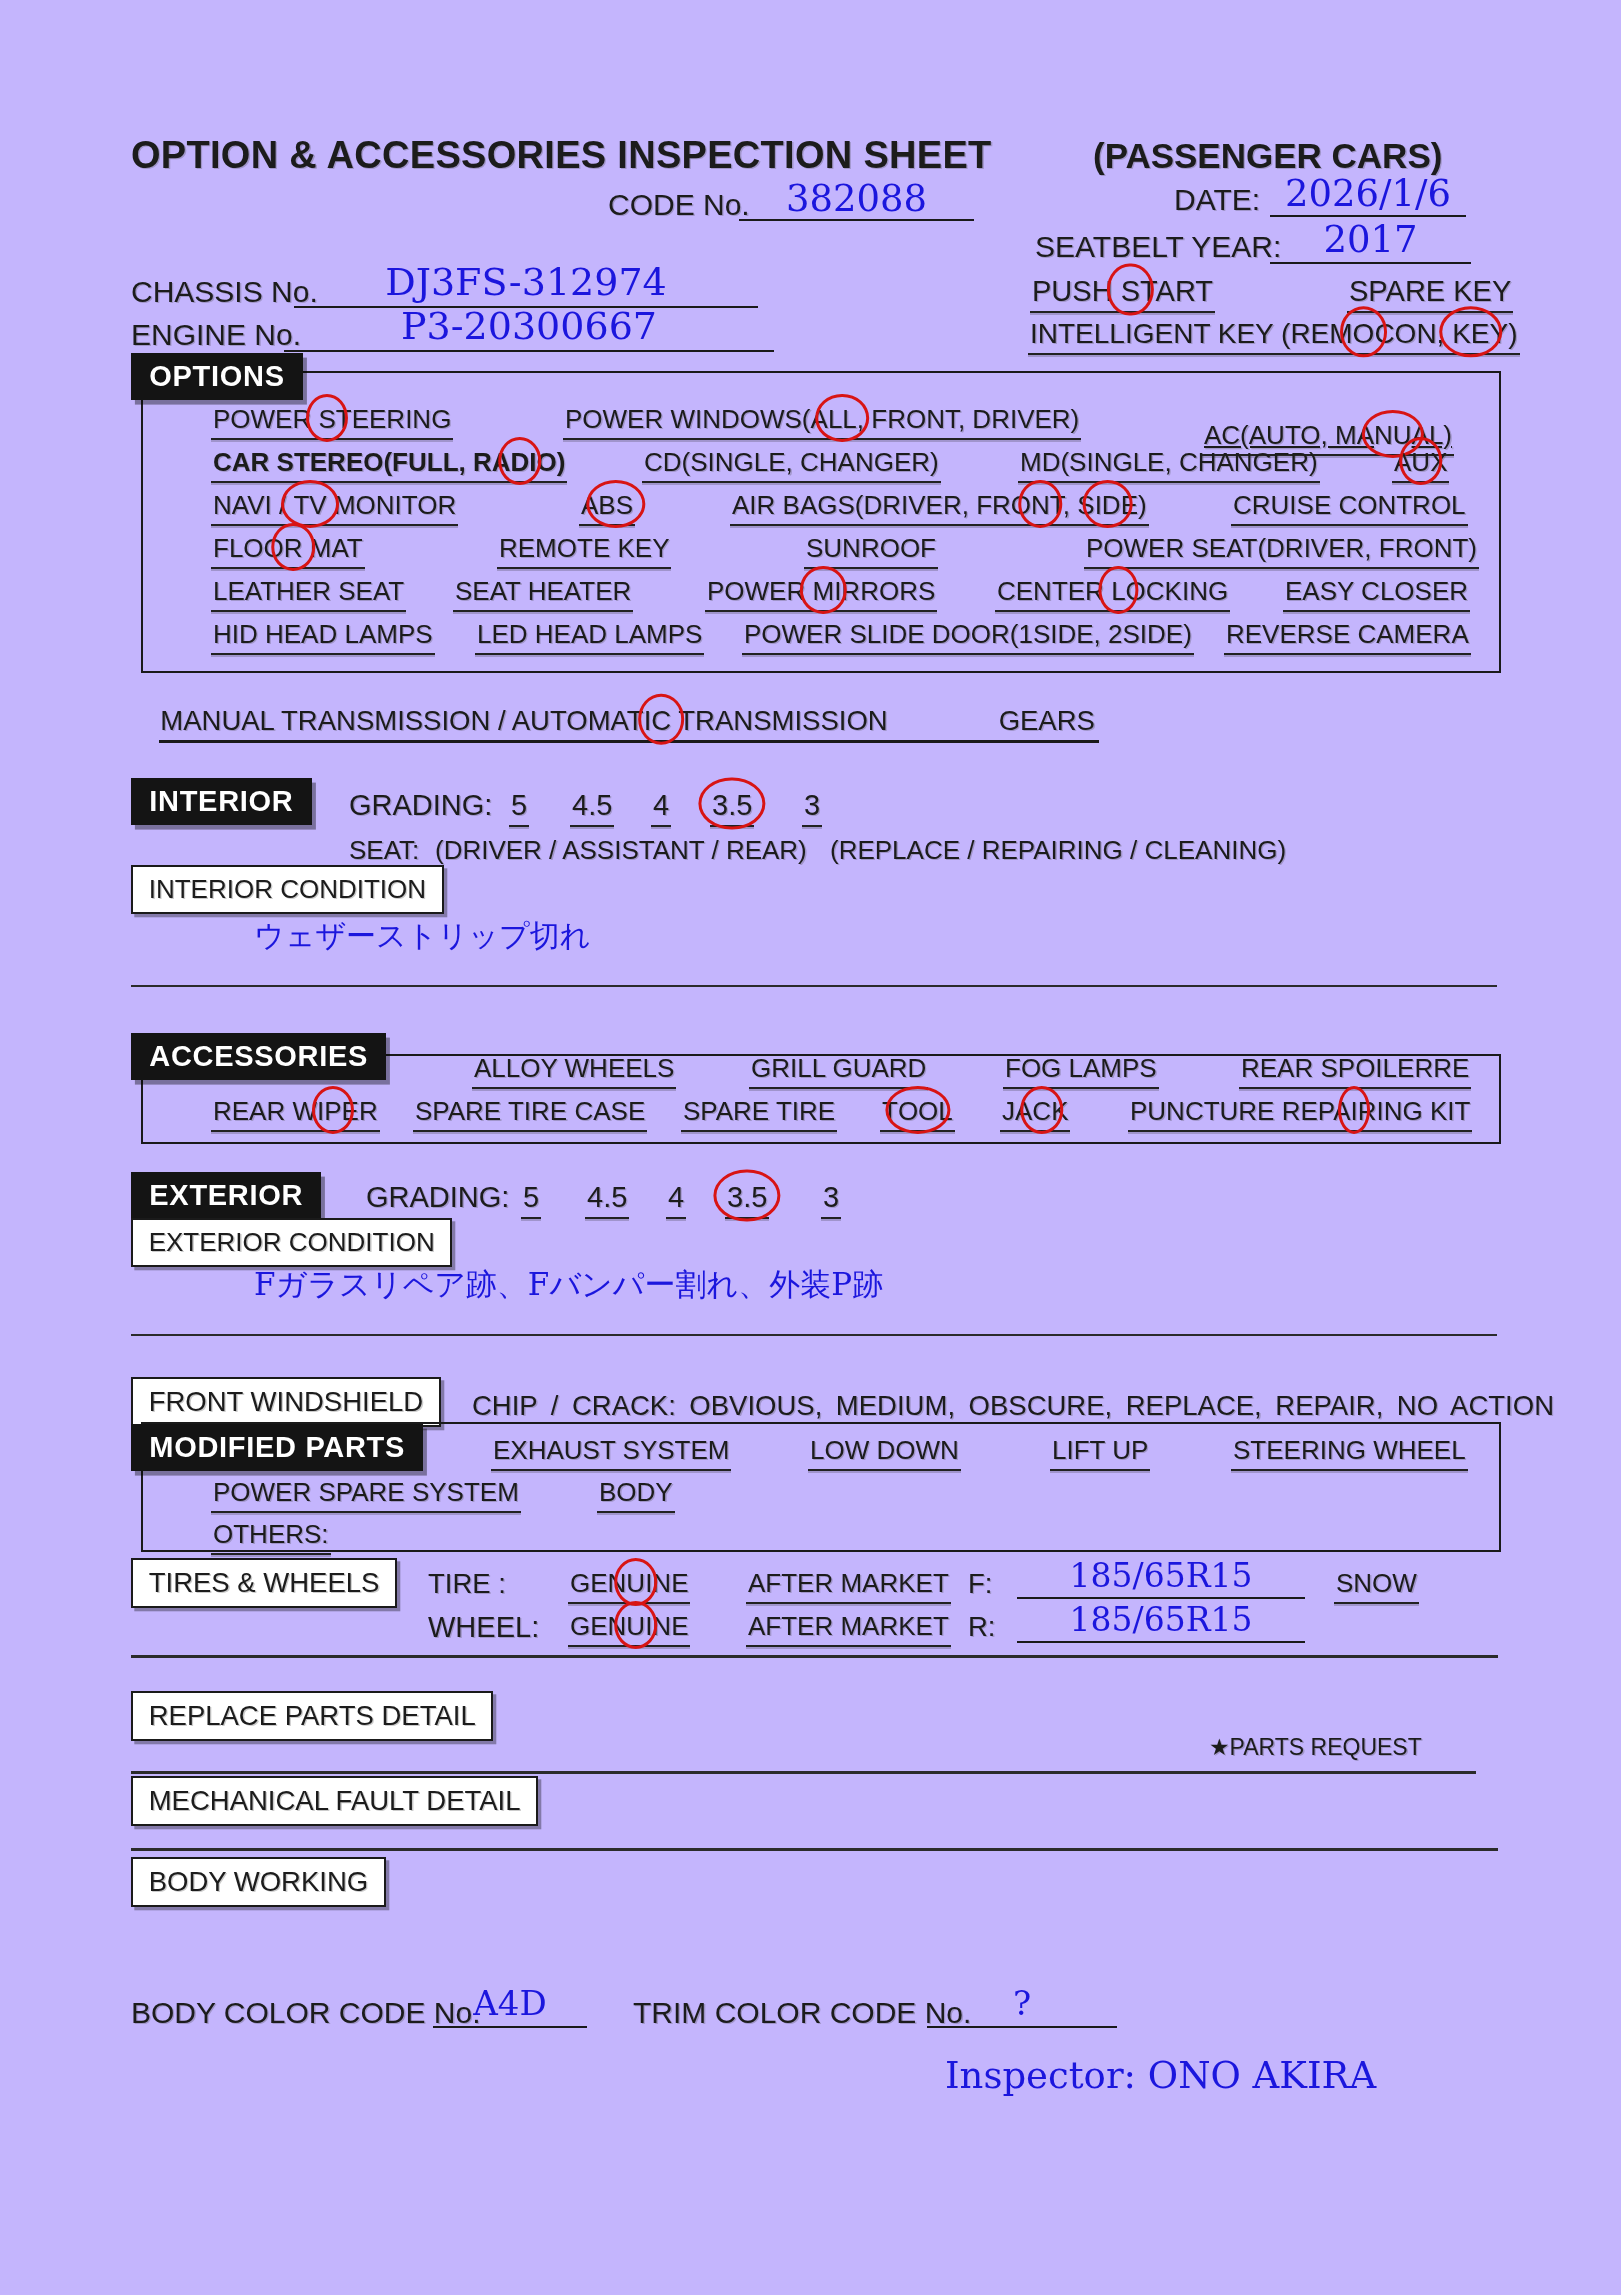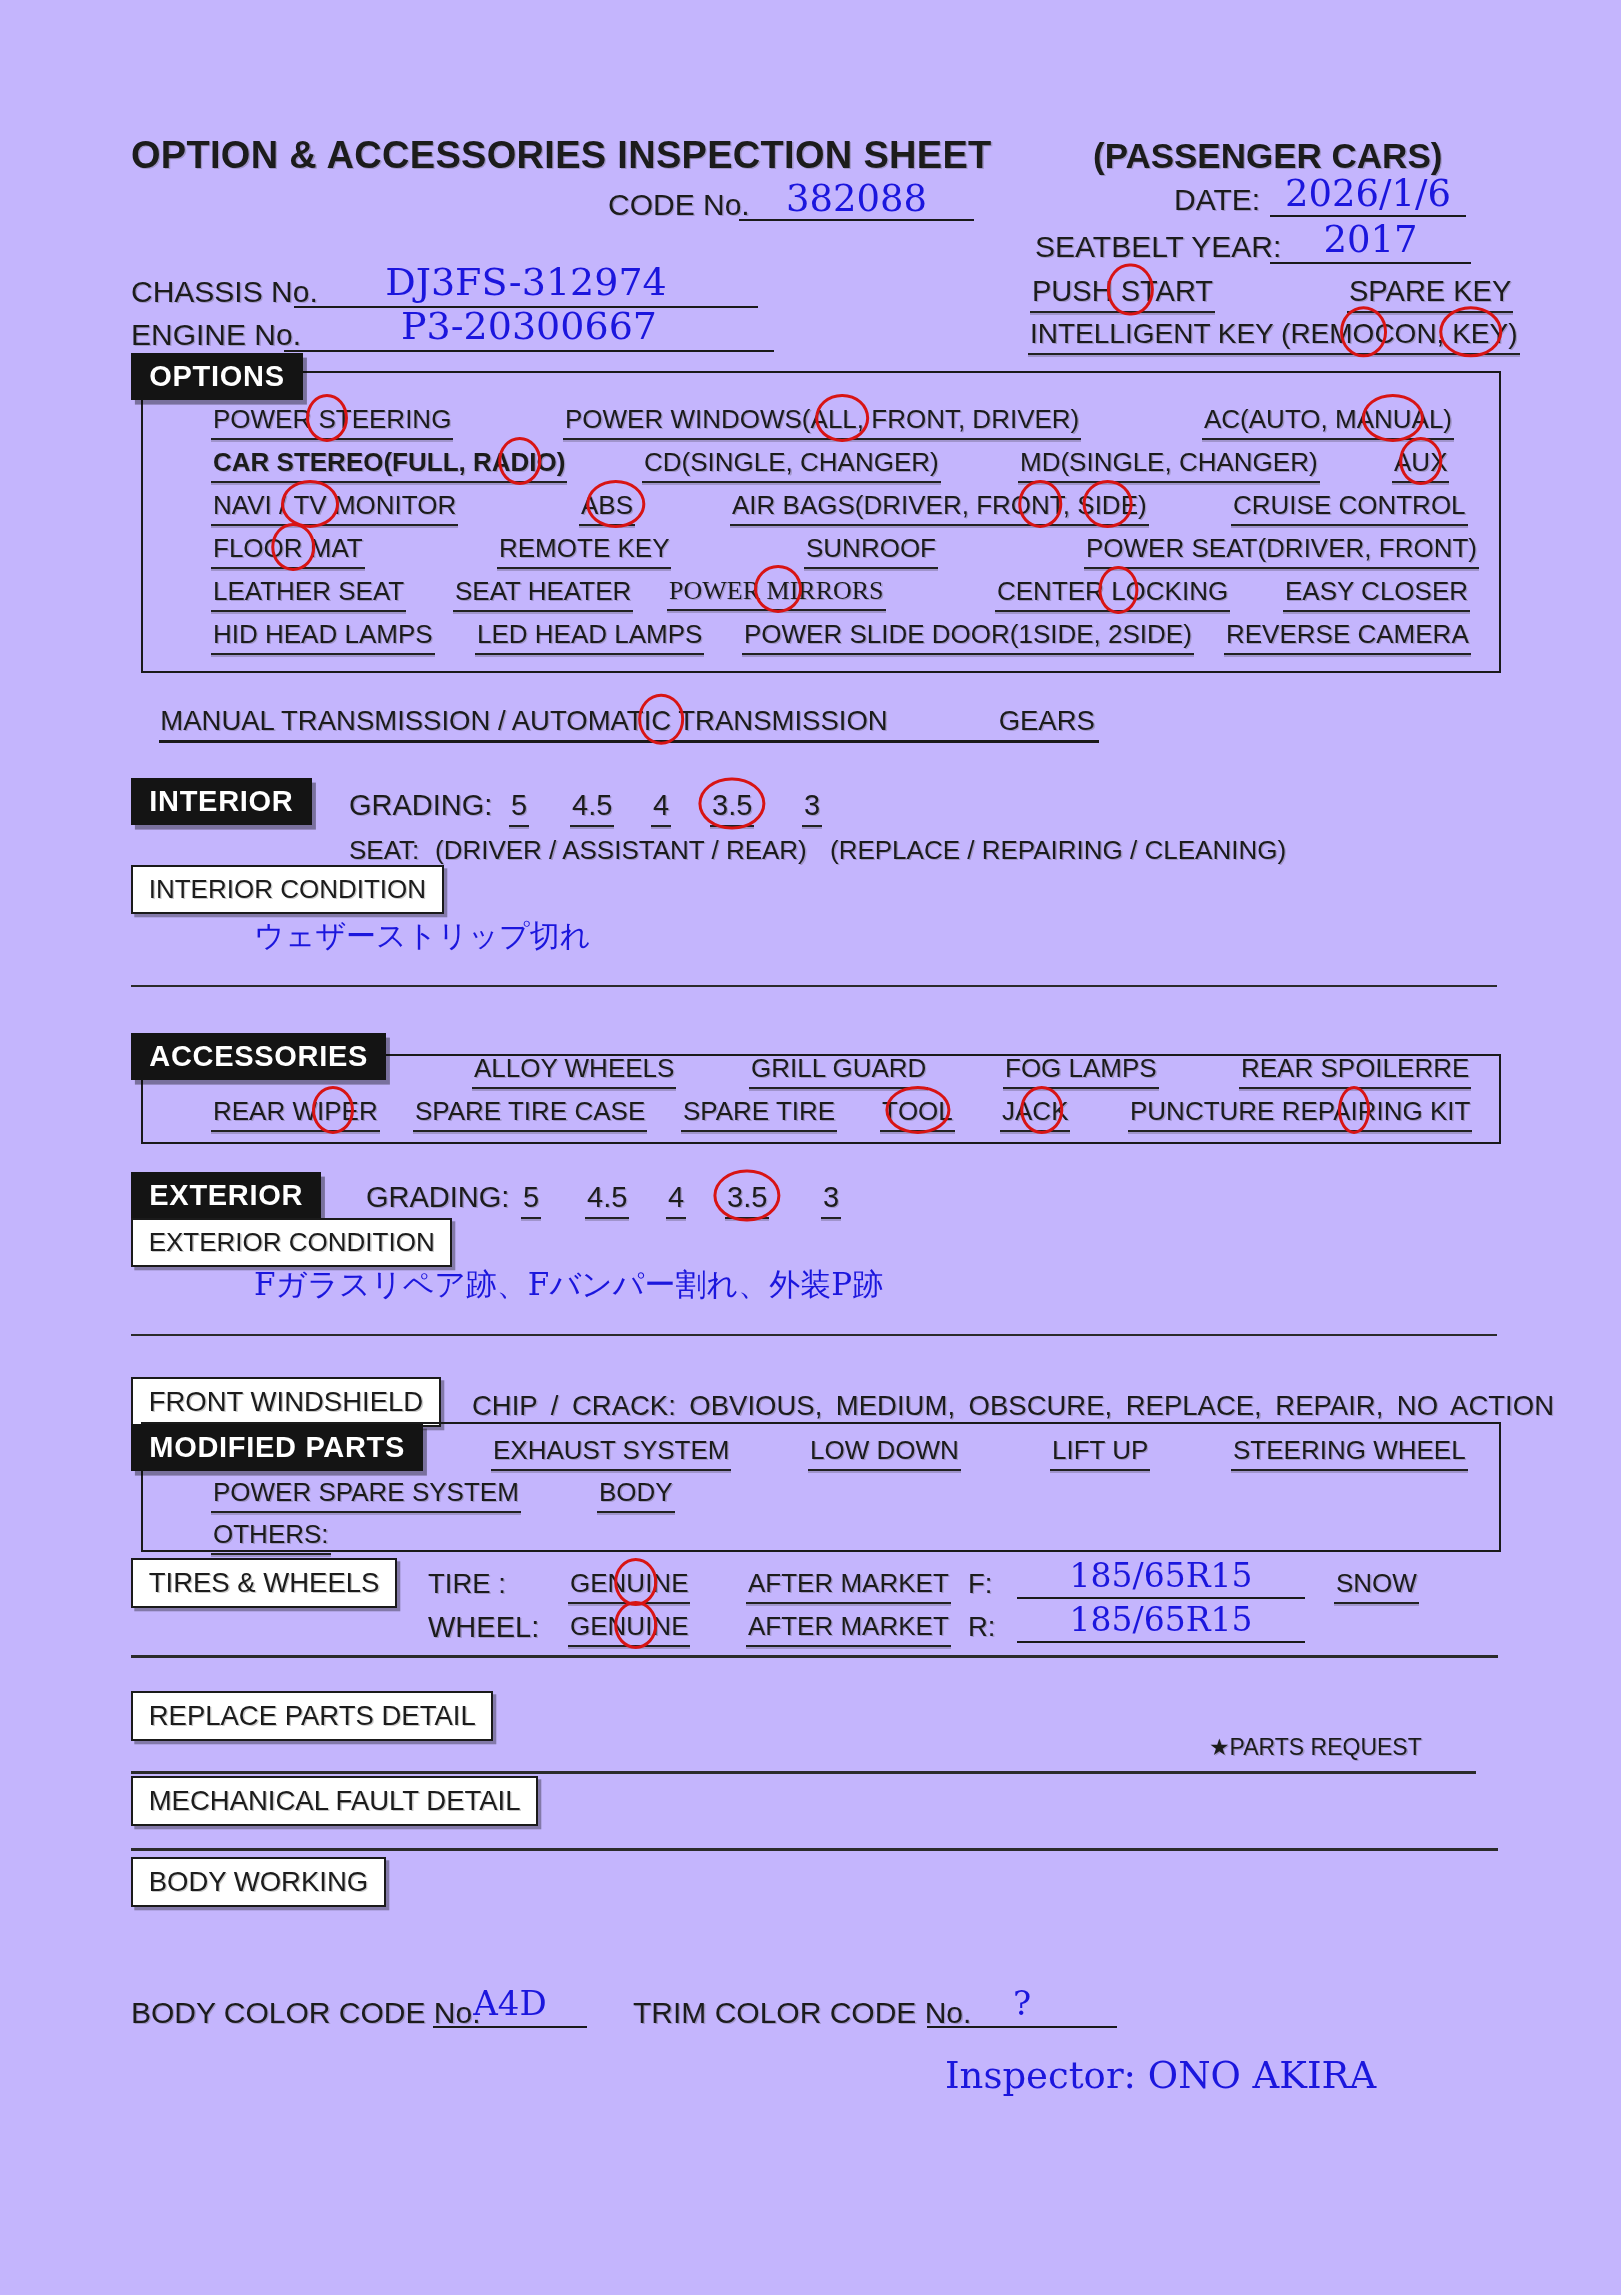--- a/index.html
+++ b/index.html
@@ -83,40 +83,40 @@
 
   <div class="abs k" style="left:1030px;top:275px;"><i class="t">PUSH </i><i class="t rc">S</i><i class="t">TART</i></div>
   <div class="abs k" style="left:1347px;top:275px;"><i class="t">SPARE KEY</i></div>
   <div class="abs k" style="left:1028px;top:318px;font-size:28px;"><i class="t">INTELLIGENT KEY (REM</i><i class="t rc">O</i><i class="t">CON, </i><i class="t rc">KE</i><i class="t">Y)</i></div>
 
   <div class="abs obox" style="left:141px;top:371px;width:1356px;height:298px;"></div>
   <div class="abs blk" style="left:131px;top:353px;">OPTIONS</div>
 
   <div class="abs opt" style="left:211px;top:404px;"><i class="t">POWER </i><i class="t rc">S</i><i class="t">TEERING</i></div>
   <div class="abs opt" style="left:563px;top:404px;"><i class="t">POWER WINDOWS(A</i><i class="t rc">LL</i><i class="t">, FRONT, DRIVER)</i></div>
-  <div class="abs opt" style="left:1202px;top:404px;"><i class="t">AC(AUTO, MA</i><i class="t rc">NU</i><i class="t">AL)</i></div>
+  <div class="abs opt" style="left:1202px;top:420px;text-decoration:underline;"><i class="t">AC(AUTO, MA</i><i class="t rc">NU</i><i class="t">AL)</i></div>
 
   <div class="abs opt" style="left:211px;top:447px;font-weight:bold;"><i class="t">CAR STEREO(FULL, RA</i><i class="t rc">D</i><i class="t">IO)</i></div>
   <div class="abs opt" style="left:642px;top:447px;"><i class="t">CD(SINGLE, CHANGER)</i></div>
   <div class="abs opt" style="left:1018px;top:447px;"><i class="t">MD(SINGLE, CHANGER)</i></div>
   <div class="abs opt" style="left:1392px;top:447px;"><i class="t">A</i><i class="t rc">U</i><i class="t">X</i></div>
 
   <div class="abs opt" style="left:211px;top:490px;"><i class="t">NAVI / </i><i class="t rc">TV</i><i class="t"> MONITOR</i></div>
   <div class="abs opt" style="left:579px;top:490px;"><i class="t">A</i><i class="t rc">BS</i></div>
   <div class="abs opt" style="left:730px;top:490px;"><i class="t">AIR BAGS(DRIVER, FRO</i><i class="t rc">N</i><i class="t">T, S</i><i class="t rc">ID</i><i class="t">E)</i></div>
   <div class="abs opt" style="left:1231px;top:490px;"><i class="t">CRUISE CONTROL</i></div>
 
   <div class="abs opt" style="left:211px;top:533px;"><i class="t">FLOO</i><i class="t rc">R</i><i class="t"> MAT</i></div>
   <div class="abs opt" style="left:497px;top:533px;"><i class="t">REMOTE KEY</i></div>
   <div class="abs opt" style="left:804px;top:533px;"><i class="t">SUNROOF</i></div>
   <div class="abs opt" style="left:1084px;top:533px;"><i class="t">POWER SEAT(DRIVER, FRONT)</i></div>
 
   <div class="abs opt" style="left:211px;top:576px;"><i class="t">LEATHER SEAT</i></div>
   <div class="abs opt" style="left:453px;top:576px;"><i class="t">SEAT HEATER</i></div>
-  <div class="abs opt" style="left:667px;top:576px;font-family:Liberation Serif, serif;"><i class="t">POWER </i><i class="t rc">M</i><i class="t">IRRORS</i></div>
+  <div class="abs opt" style="left:705px;top:576px;"><i class="t">POWER </i><i class="t rc">M</i><i class="t">IRRORS</i></div>
   <div class="abs opt" style="left:995px;top:576px;"><i class="t">CENTER </i><i class="t rc">L</i><i class="t">OCKING</i></div>
   <div class="abs opt" style="left:1283px;top:576px;"><i class="t">EASY CLOSER</i></div>
 
   <div class="abs opt" style="left:211px;top:619px;"><i class="t">HID HEAD LAMPS</i></div>
   <div class="abs opt" style="left:475px;top:619px;"><i class="t">LED HEAD LAMPS</i></div>
   <div class="abs opt" style="left:742px;top:619px;"><i class="t">POWER SLIDE DOOR(1SIDE,  2SIDE)</i></div>
   <div class="abs opt" style="left:1224px;top:619px;"><i class="t">REVERSE CAMERA</i></div>
 
   <div class="abs trans" style="left:159px;top:705px;">
     <span><i class="t">MANUAL TRANSMISSION / AUTOMATI</i><i class="t rc">C</i><i class="t"> TRANSMISSION</i></span>

